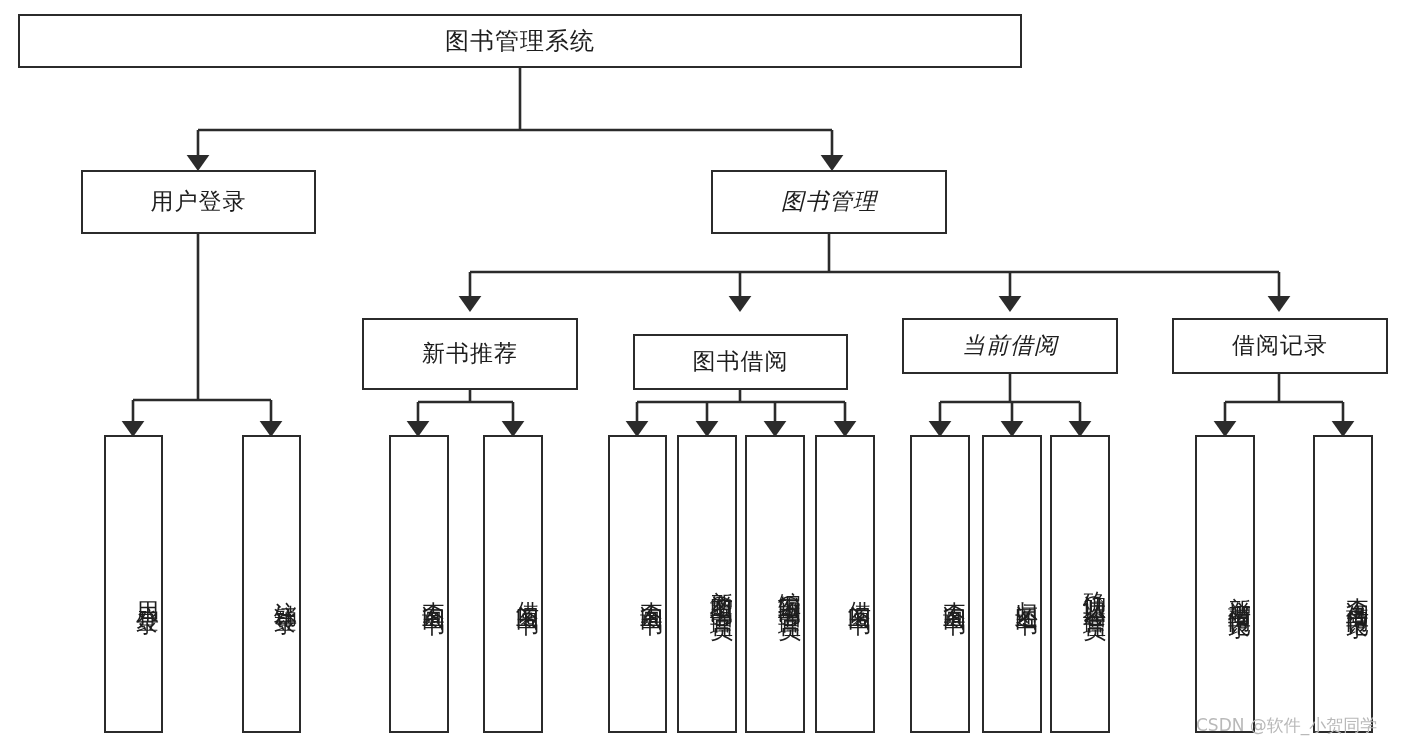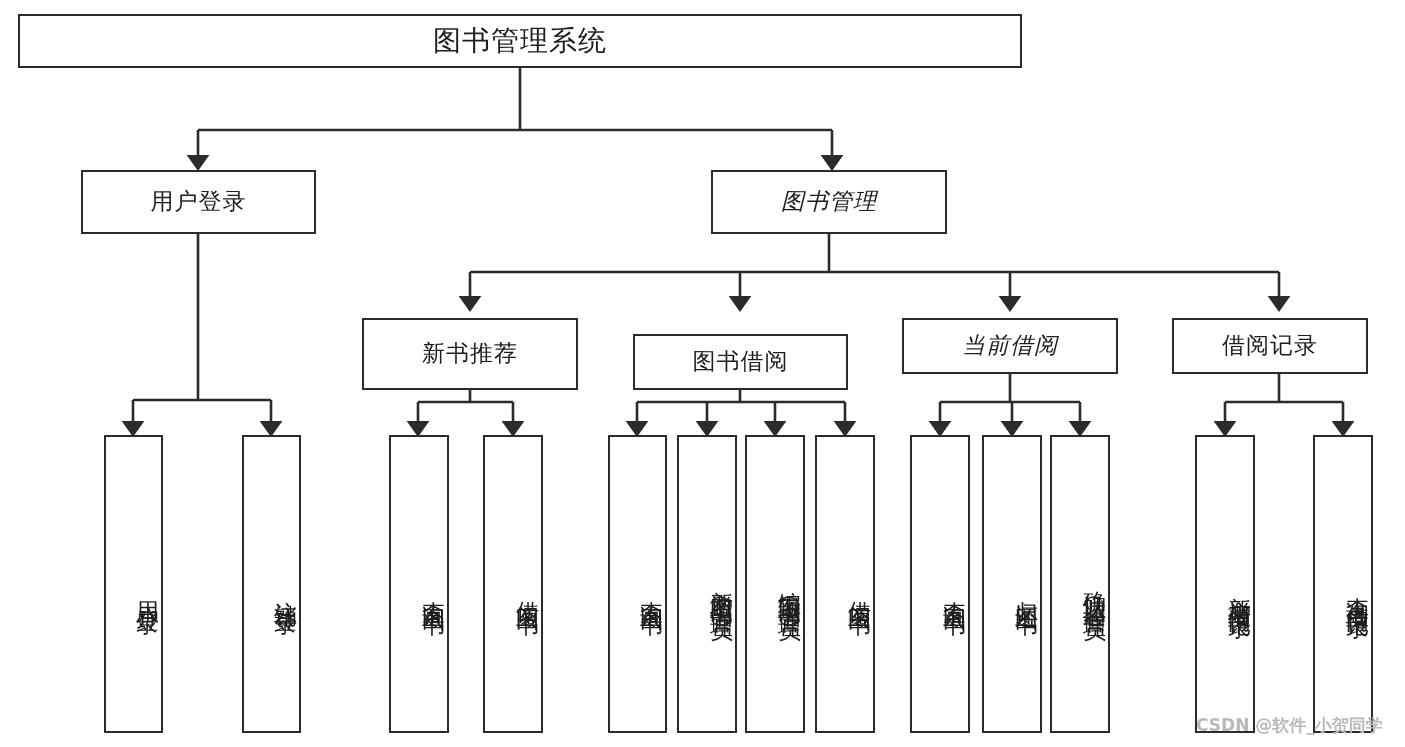--- a/index.html
+++ b/index.html
@@ -35,21 +35,21 @@
     align-items: center;
     justify-content: center;
     color: #1d1d1d;
   }
   .node.horiz {
     font-size: 23px;
     letter-spacing: 1px;
     line-height: 1.2;
   }
   .node.root {
-    font-size: 28px;
+    font-size: 24px;
   }
   .node.vert {
     writing-mode: vertical-rl;
     text-orientation: upright;
     align-items: flex-start;
     justify-content: center;
     padding-top: 14px;
     font-size: 23px;
     line-height: 1.15;
     letter-spacing: 4px;
@@ -60,21 +60,20 @@
     white-space: nowrap;
   }
   .watermark {
     position: absolute;
     left: 1196px;
     top: 714px;
     font-size: 17px;
     color: #b9b9b9;
     white-space: nowrap;
     font-family: "DejaVu Sans", "Liberation Sans", sans-serif;
-    font-weight: bold;
   }
 </style>
 </head>
 <body>
 
 <div id="canvas">
 
   <svg id="edges" viewBox="0 0 1405 747">
     <defs>
       <marker id="arrow" markerWidth="12" markerHeight="12" refX="1.2" refY="5" orient="auto" markerUnits="strokeWidth">
@@ -138,21 +137,21 @@
 
   <div class="node horiz" style="left:362px; top:318px; width:216px; height:72px;">
     <span>新书推荐</span>
   </div>
   <div class="node horiz" style="left:633px; top:334px; width:215px; height:56px;">
     <span>图书借阅</span>
   </div>
   <div class="node horiz" style="left:902px; top:318px; width:216px; height:56px;font-style:italic;">
     <span>当前借阅</span>
   </div>
-  <div class="node horiz" style="left:1172px; top:318px; width:196px; height:56px;">
+  <div class="node horiz" style="left:1172px; top:318px; width:216px; height:56px;">
     <span>借阅记录</span>
   </div>
 
   <div class="node vert" style="left:104px; top:435px; width:59px; height:298px;">
     <span class="vtext">用户登录</span>
   </div>
   <div class="node vert" style="left:242px; top:435px; width:59px; height:298px;">
     <span class="vtext">注销登录</span>
   </div>
 

